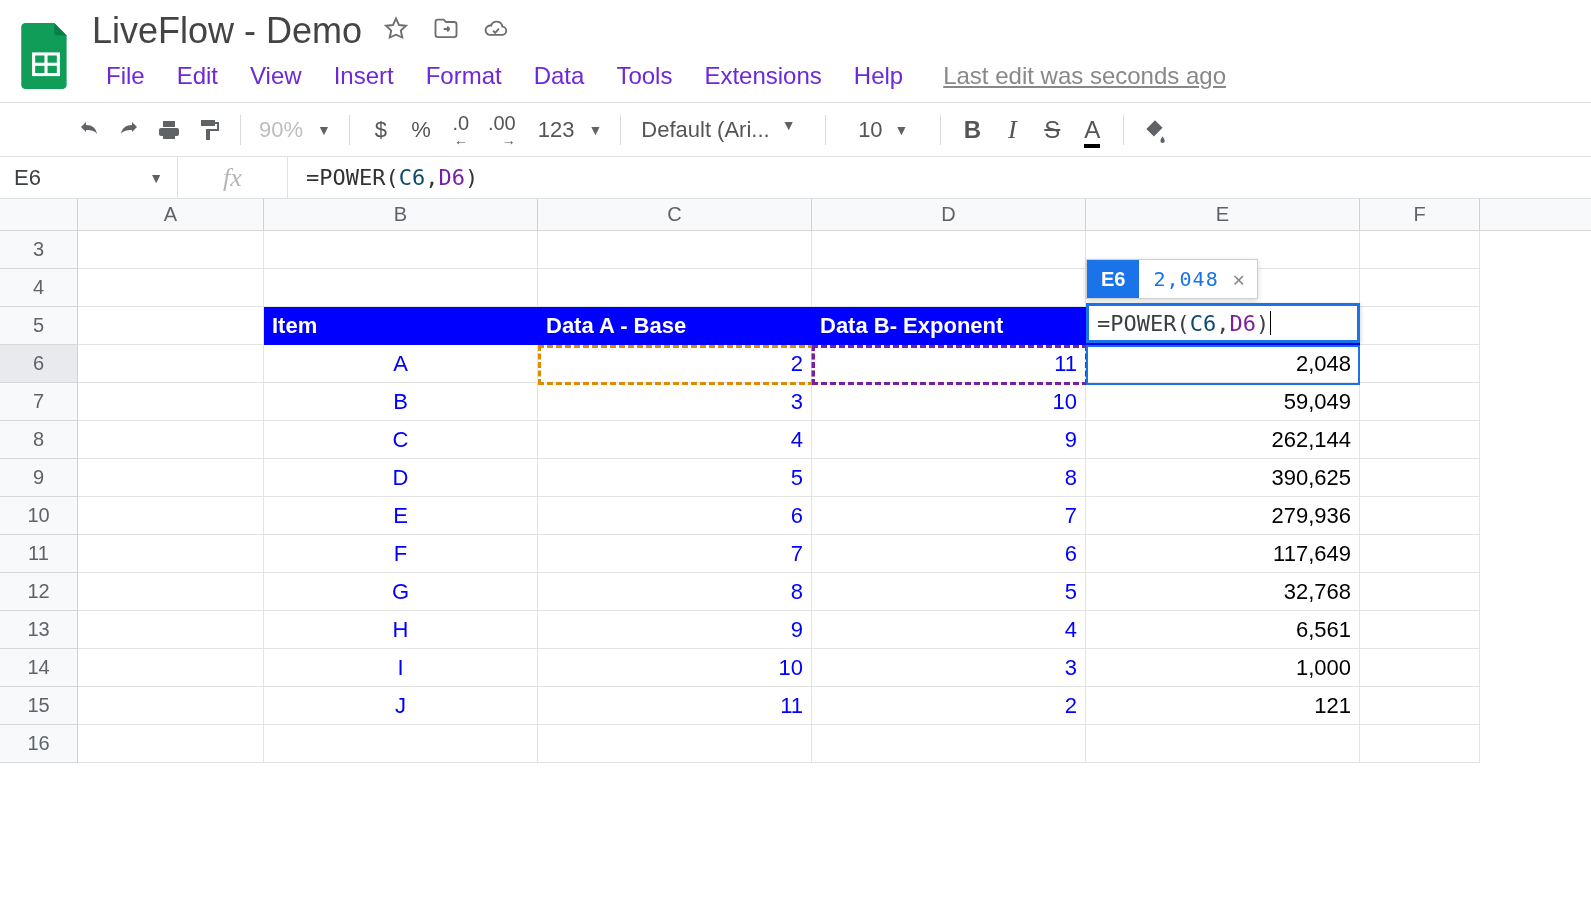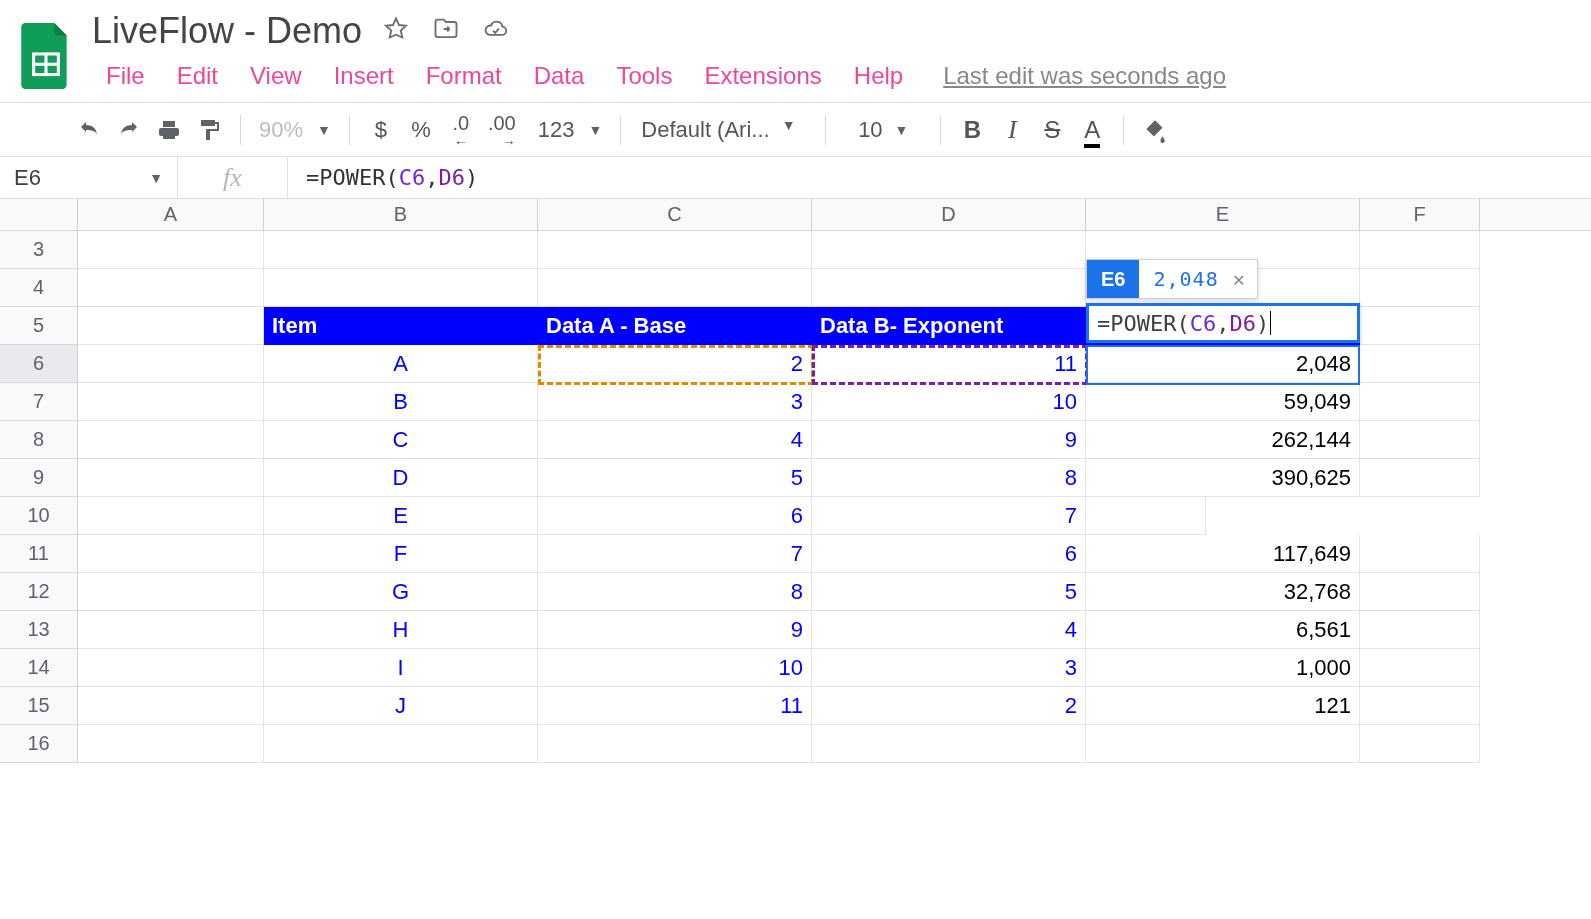--- a/index.html
+++ b/index.html
@@ -58,21 +58,21 @@
   .title-icons svg { width: 28px; height: 28px; fill: none; stroke:#6e6e6e; stroke-width:1.6; }
   .menu-row {
     display: flex;
     align-items: center;
     gap: 4px;
     margin-top: 6px;
     margin-bottom: 8px;
   }
   .menu-item {
     font-size: 24px;
-    color: #ec4899;
+    color: #6d28d9;
     padding: 4px 14px;
     cursor: pointer;
   }
   .last-edit {
     font-size: 24px;
     color: #888;
     text-decoration: underline;
     margin-left: 22px;
     cursor: pointer;
   }
@@ -170,21 +170,21 @@
   .formula-bar {
     flex:1;
     padding: 0 18px;
     font-family: "Menlo","Consolas",monospace;
     font-size: 22px;
     color:#333;
     height:100%;
     display:flex;
     align-items:center;
   }
-  .ref-c { color:#6d28d9; }
+  .ref-c { color:#0c4a6e; }
   .ref-d { color:#7b1fa2; }
 
   
   .grid-wrap {
     position: relative;
     overflow: hidden;
   }
   .col-headers {
     display:flex;
     height:32px;
@@ -564,20 +564,21 @@
         <div class="cell c-C">5</div>
         <div class="cell c-D">8</div>
         <div class="cell c-E">390,625</div>
         <div class="cell c-F"></div>
       </div>
       <div class="cell-row">
         <div class="cell c-A"></div>
         <div class="cell c-B">E</div>
         <div class="cell c-C">6</div>
         <div class="cell c-D">7</div>
+        <div class="cell c-E">279,936</div>
         <div class="cell c-F"></div>
       </div>
       <div class="cell-row">
         <div class="cell c-A"></div>
         <div class="cell c-B">F</div>
         <div class="cell c-C">7</div>
         <div class="cell c-D">6</div>
         <div class="cell c-E">117,649</div>
         <div class="cell c-F"></div>
       </div>

